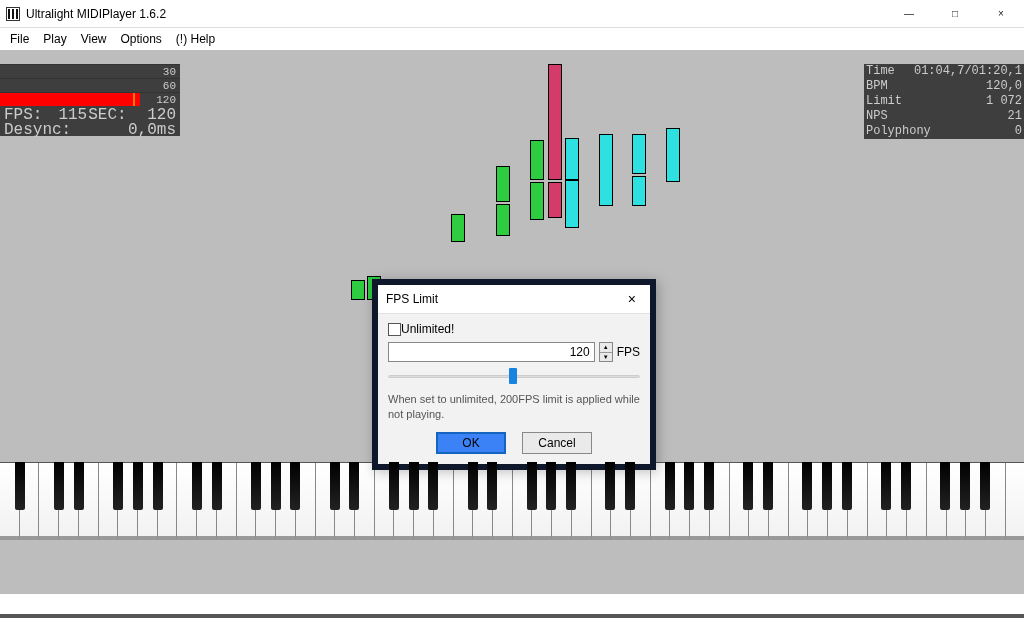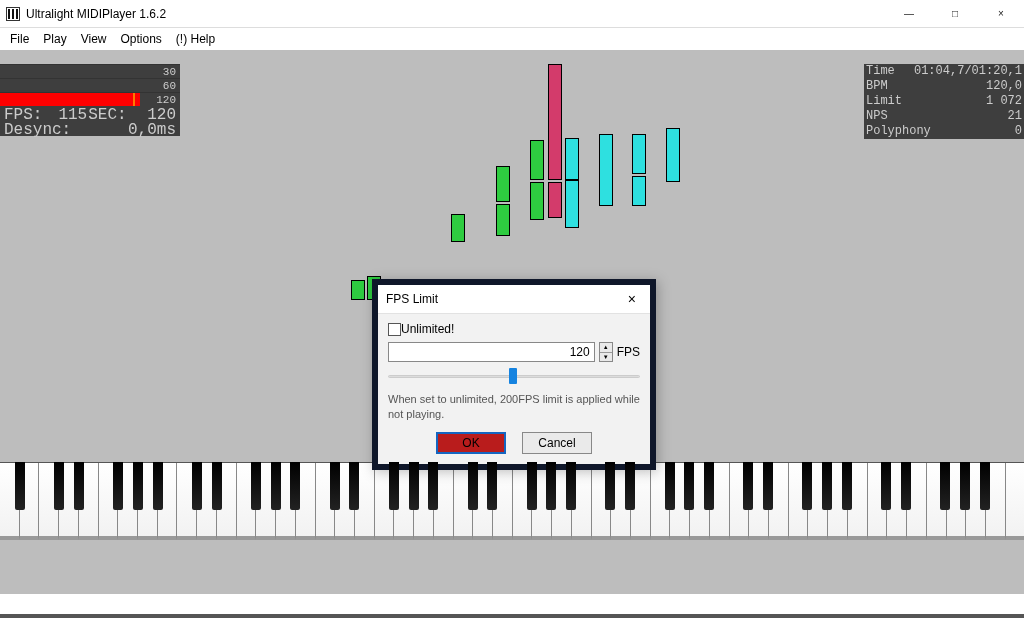--- a/index.html
+++ b/index.html
@@ -237,21 +237,21 @@
   .dlg-btn {
     width: 70px;
     height: 22px;
     border: 1px solid #888;
     background: #eaeaea;
     font-size: 12px;
     display: flex;
     align-items: center;
     justify-content: center;
   }
-  .dlg-btn.primary { border: 2px solid #1565c0; background: #b91c1c; }
+  .dlg-btn.primary { border: 2px solid #1565c0; background: #3b82f6; }
   .notes-layer { position: absolute; inset: 0; }
 </style>
 </head>
 <body>
 
 <div class="titlebar">
   <div class="app-icon">
       <div></div>
       <div></div>
       <div></div>

